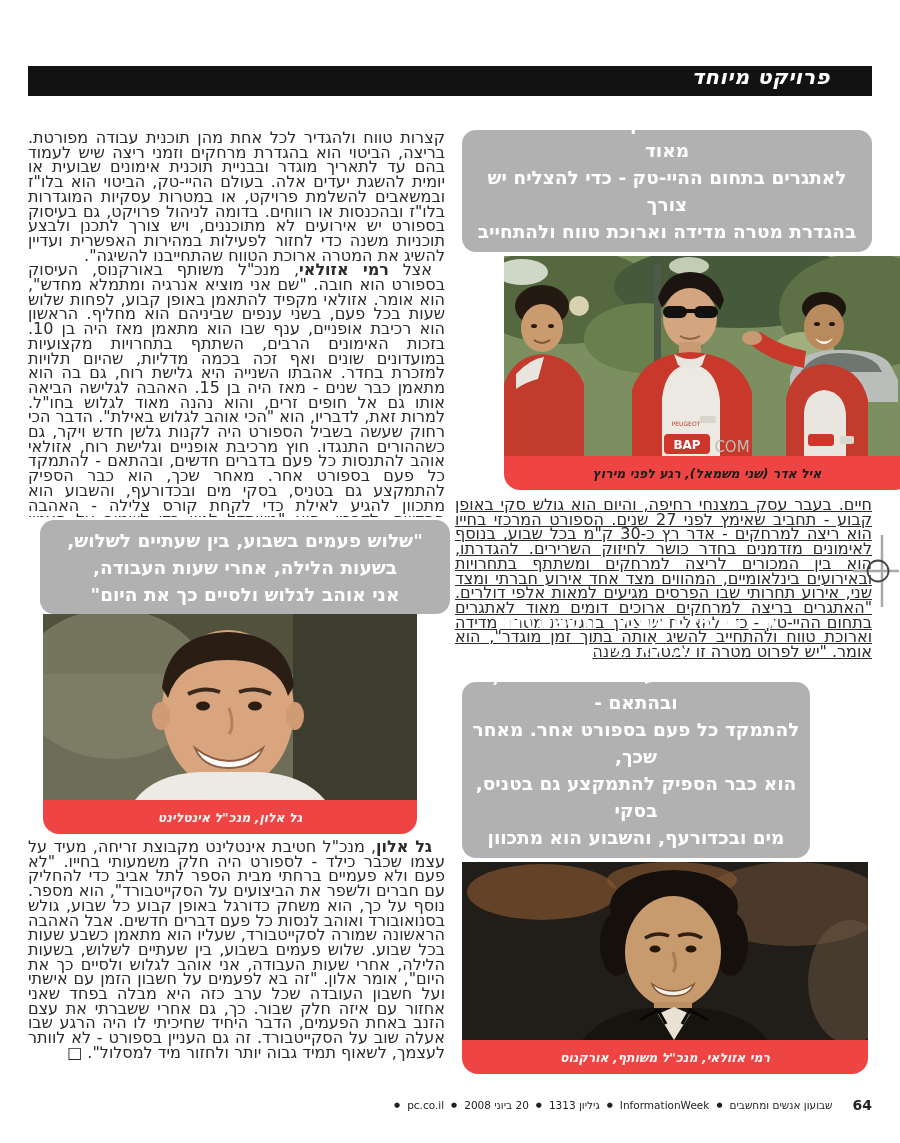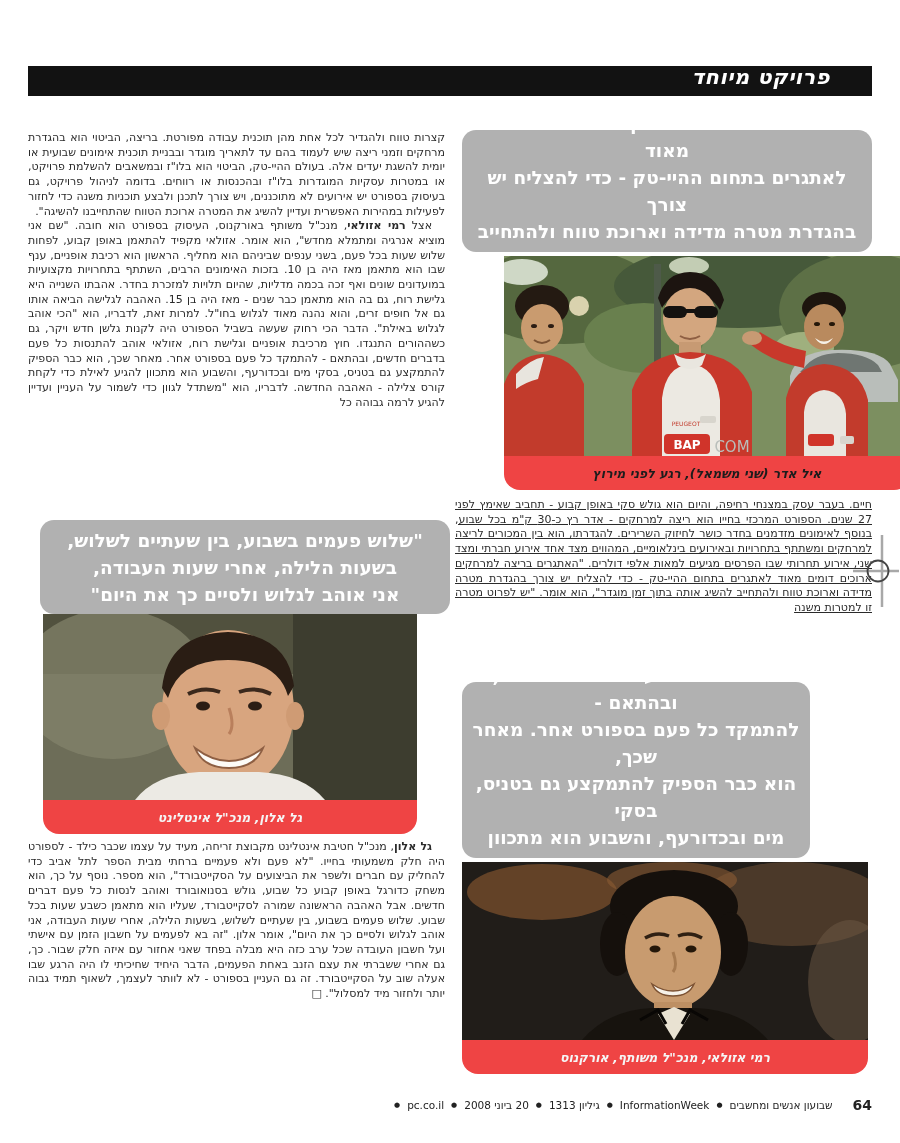--- a/index.html
+++ b/index.html
@@ -15,21 +15,21 @@
     display:flex;align-items:center;justify-content:flex-end;
     padding:0 42px 8px 0;box-sizing:border-box;
   }
   .header-title{
     color:#ffffff;font-weight:bold;font-style:italic;font-size:21px;letter-spacing:.5px;
     direction:rtl;
   }
 
   
   .col-body{
-    position:absolute;font-size:11px;line-height:14.7px;color:#2b2b2b;
+    position:absolute;font-size:16px;line-height:14.7px;color:#2b2b2b;
     text-align:justify;direction:rtl;overflow:hidden;
   }
   .col-body p{margin:0;}
   .col-body p.indent{text-indent:13px;}
   .bold-name{font-weight:bold;}
 
   
   .quote-box{
     position:absolute;background:#b1b1b1;border-radius:14px;
     display:flex;align-items:center;justify-content:center;

